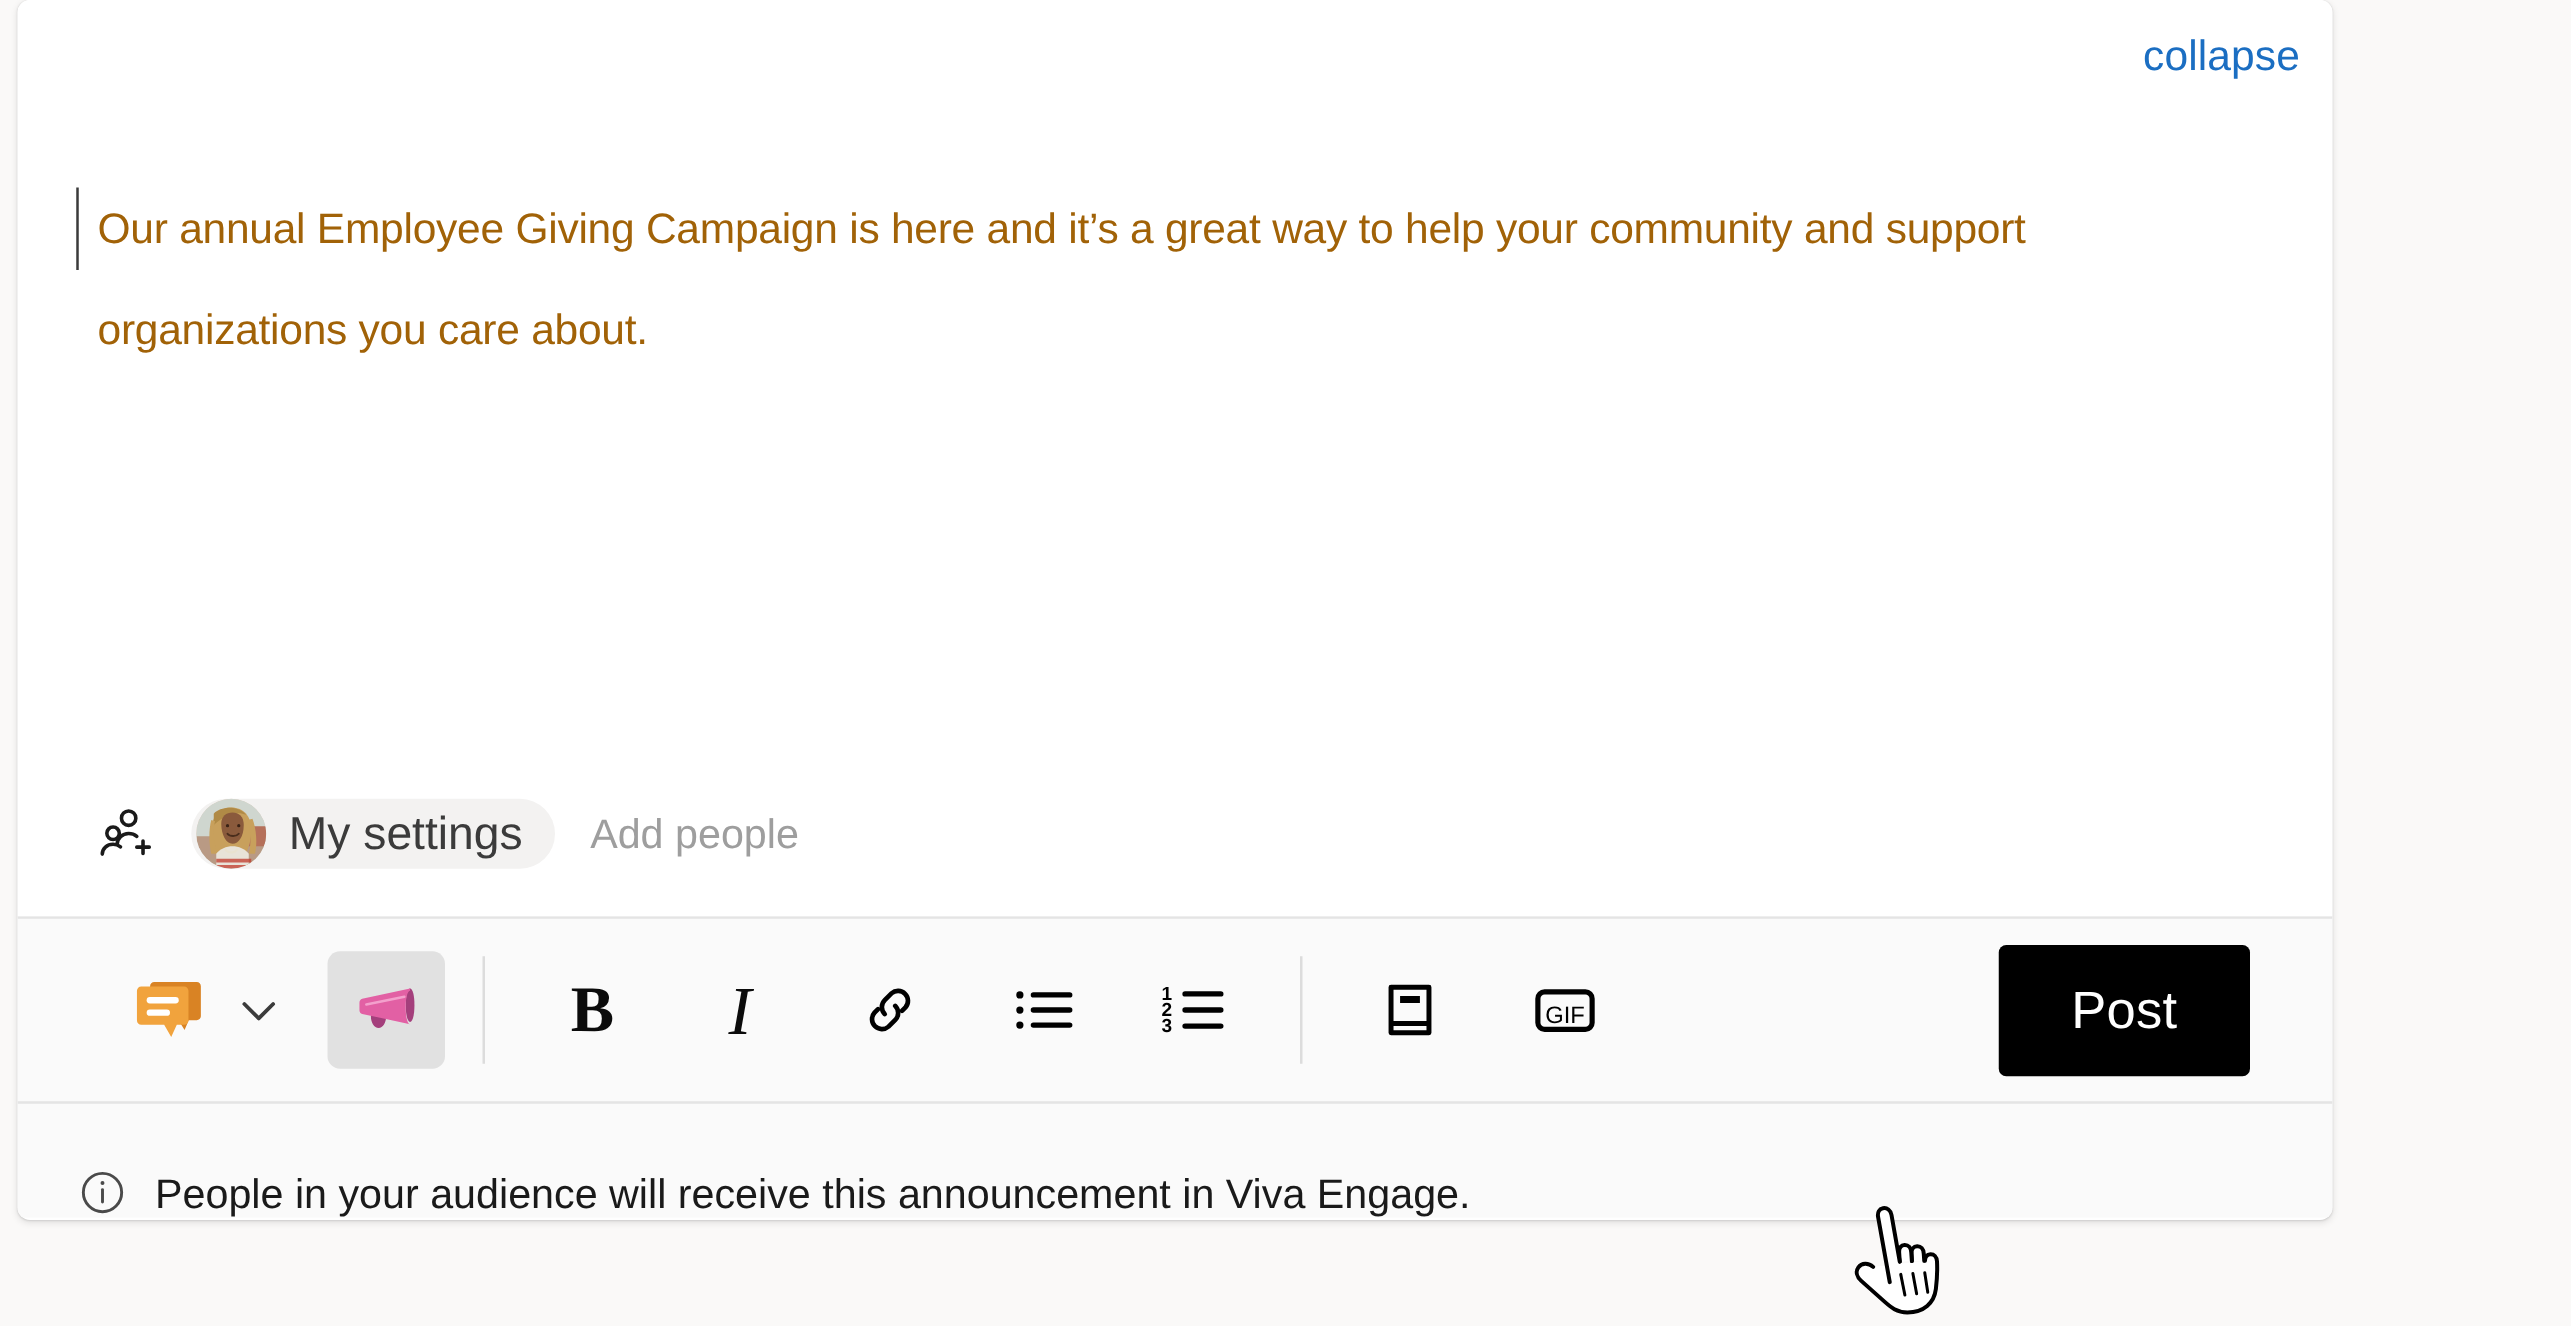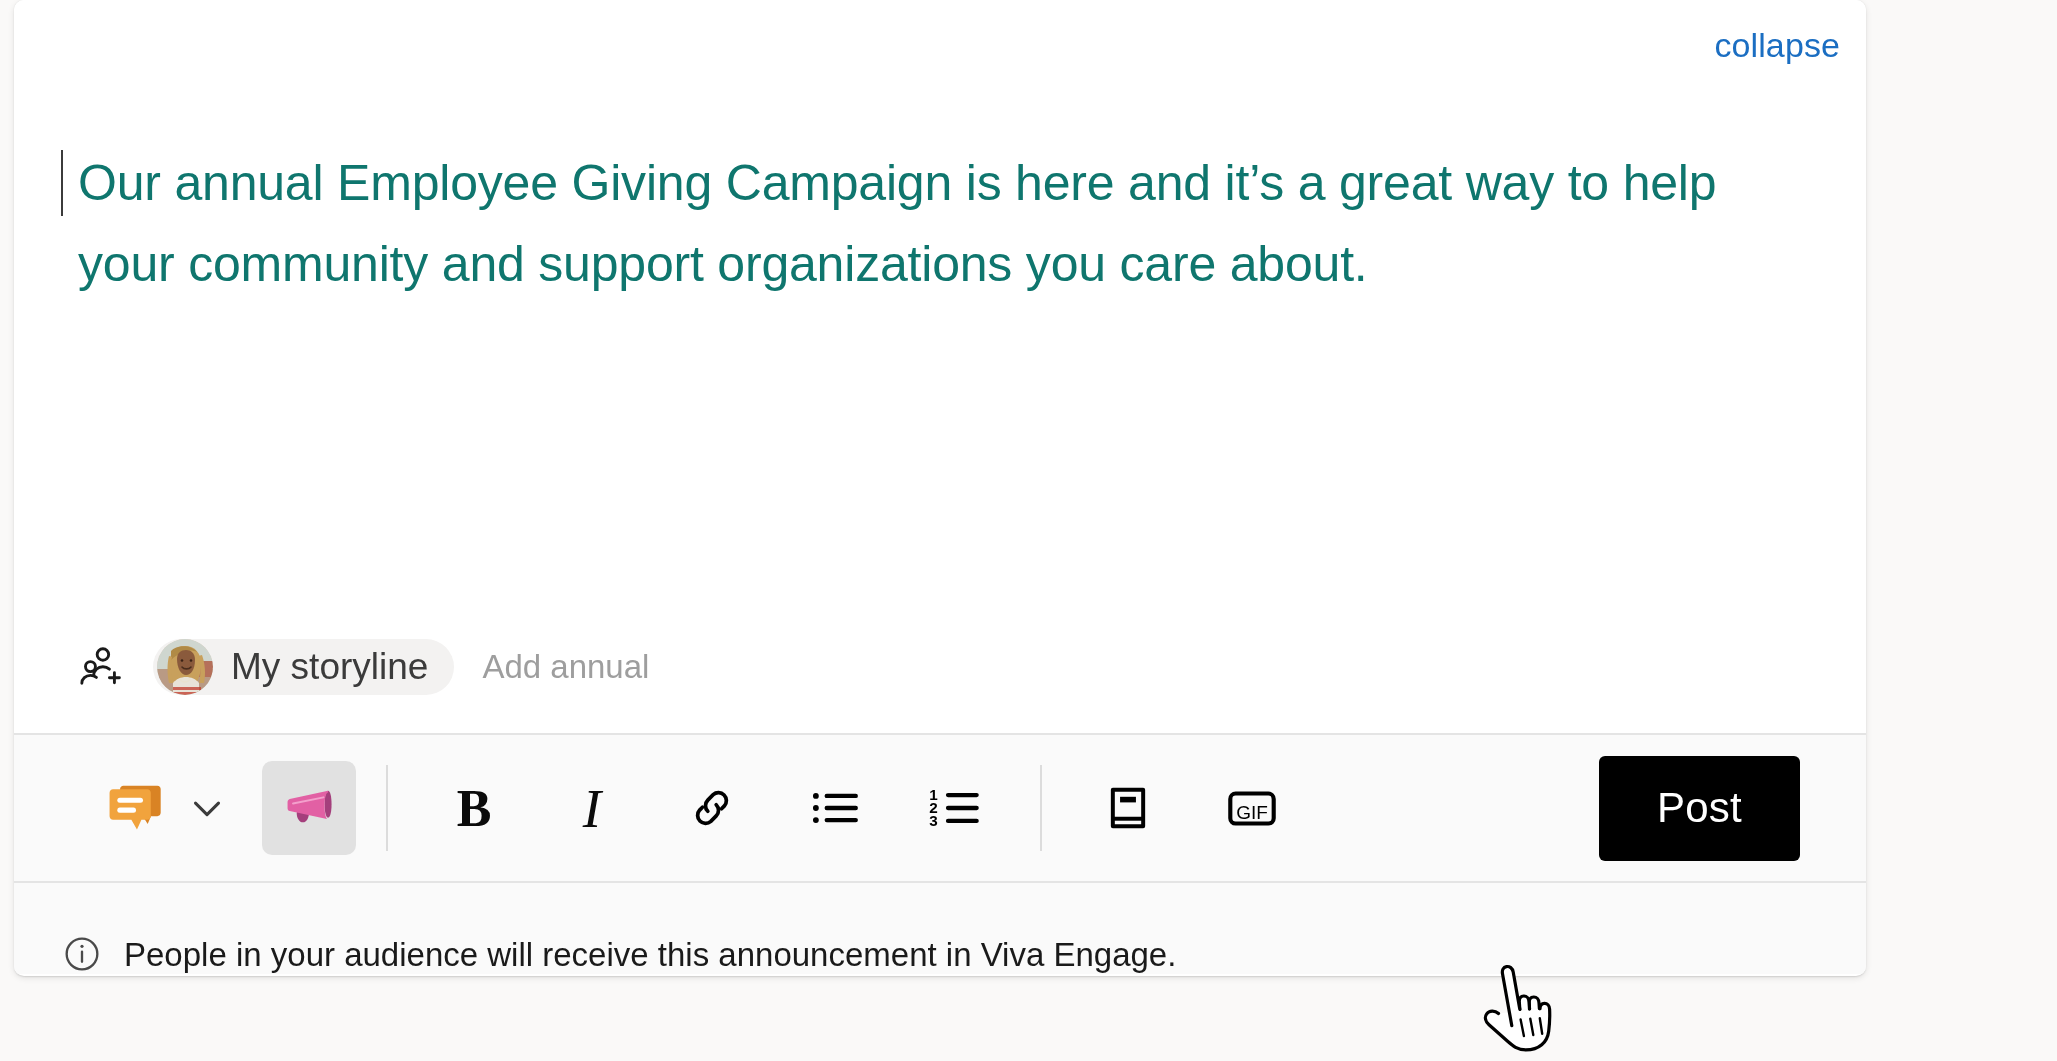--- a/index.html
+++ b/index.html
@@ -47,23 +47,23 @@
 
   .editor-area {
     position: absolute;
     left: 64px;
     top: 143px;
     right: 110px;
   }
 
   .editor-text {
     position: relative;
-    font-size: 50px;
+    font-size: 34px;
     line-height: 81px;
-    color: #0f766e;
+    color: #a16207;
     font-family: "Liberation Sans", sans-serif;
     letter-spacing: -0.2px;
     white-space: pre-wrap;
     font-weight: 400;
   }
 
   .caret {
     position: absolute;
     left: 47px;
     top: 150px;
@@ -304,24 +304,24 @@
               <circle cx="25" cy="21.5" r="1.3" fill="#3a2215"></circle>
               <circle cx="34" cy="21.5" r="1.3" fill="#3a2215"></circle>
 
               <path d="M16 44c3-4 8-6 13-6s10 2 13 6v14H16z" fill="#e8e3d8"></path>
               <path d="M16 48h28v3H16zM16 53h28v3H16z" fill="#c0392b" opacity="0.75"></path>
 
               <path d="M23 40c2 4 8 4 10 0" stroke="#e9e2cf" stroke-width="1.6" fill="none"></path>
             </g>
           </svg>
         </div>
-        <div class="audience-chip-label">My storyline</div>
+        <div class="audience-chip-label">My settings</div>
       </div>
 
-      <div class="add-people">Add annual</div>
+      <div class="add-people">Add people</div>
     </div>
   </div>
 
   <div class="toolbar">
 
     <div class="tb-item" style="width:76px;height:76px;">
       <svg width="70" height="70" viewBox="0 0 36 36">
         <path d="M11.5 6.5h17.5c1 0 1.7.8 1.7 1.7v12.3c0 1-.8 1.7-1.7 1.7h-3.3l-1.7 4-2.5-4H11.5c-1 0-1.7-.8-1.7-1.7V8.2c0-1 .8-1.7 1.7-1.7z" fill="#d98324"></path>
         <path d="M6.2 8.3h17.6c1 0 1.8.8 1.8 1.8v12.2c0 1-.8 1.8-1.8 1.8h-3l-2.3 5-2.9-5H6.2c-1 0-1.8-.8-1.8-1.8V10.1c0-1 .8-1.8 1.8-1.8z" fill="#f1a33d"></path>
         <rect x="8.4" y="12.7" width="13.2" height="2.6" rx="1.3" fill="#ffffff"></rect>

